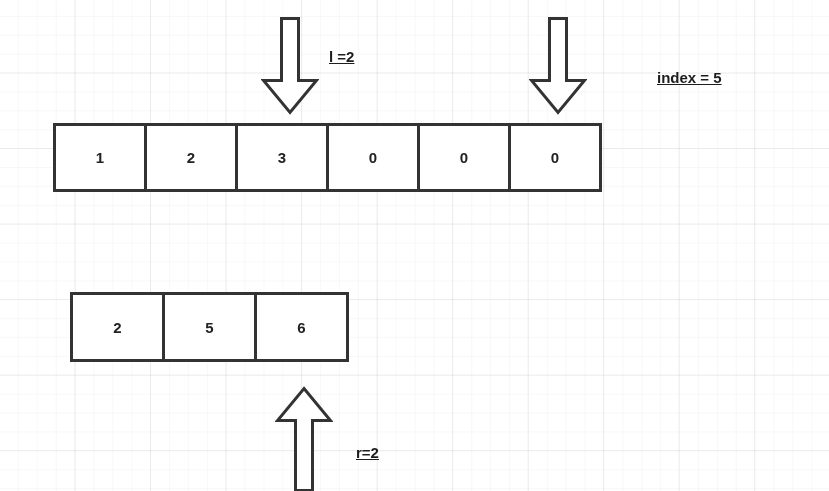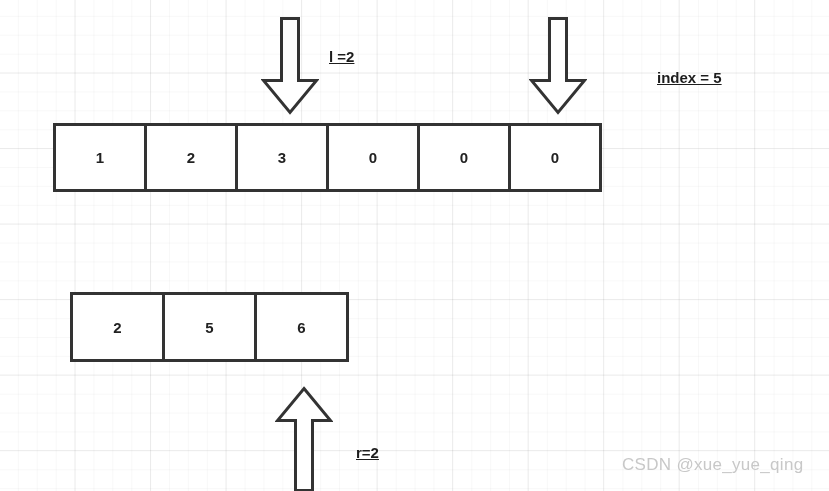--- a/index.html
+++ b/index.html
@@ -135,15 +135,14 @@
   <div class="arrow" id="arrow-r">
     <svg width="58" height="106" viewBox="0 0 58 106">
       <path class="arrow-shape" d="M 29 2.5 L 55.5 34.5 L 37.5 34.5 L 37.5 104.5 L 20.5 104.5 L 20.5 34.5 L 2.5 34.5 Z"></path>
     </svg>
   </div>
 
   <div class="label" id="label-l">l =2</div>
   <div class="label" id="label-index">index = 5</div>
   <div class="label" id="label-r">r=2</div>
 
-  <div id="watermark">CSDN @xue_yue_qing</div>
 
 </div>
 
 </body></html>

